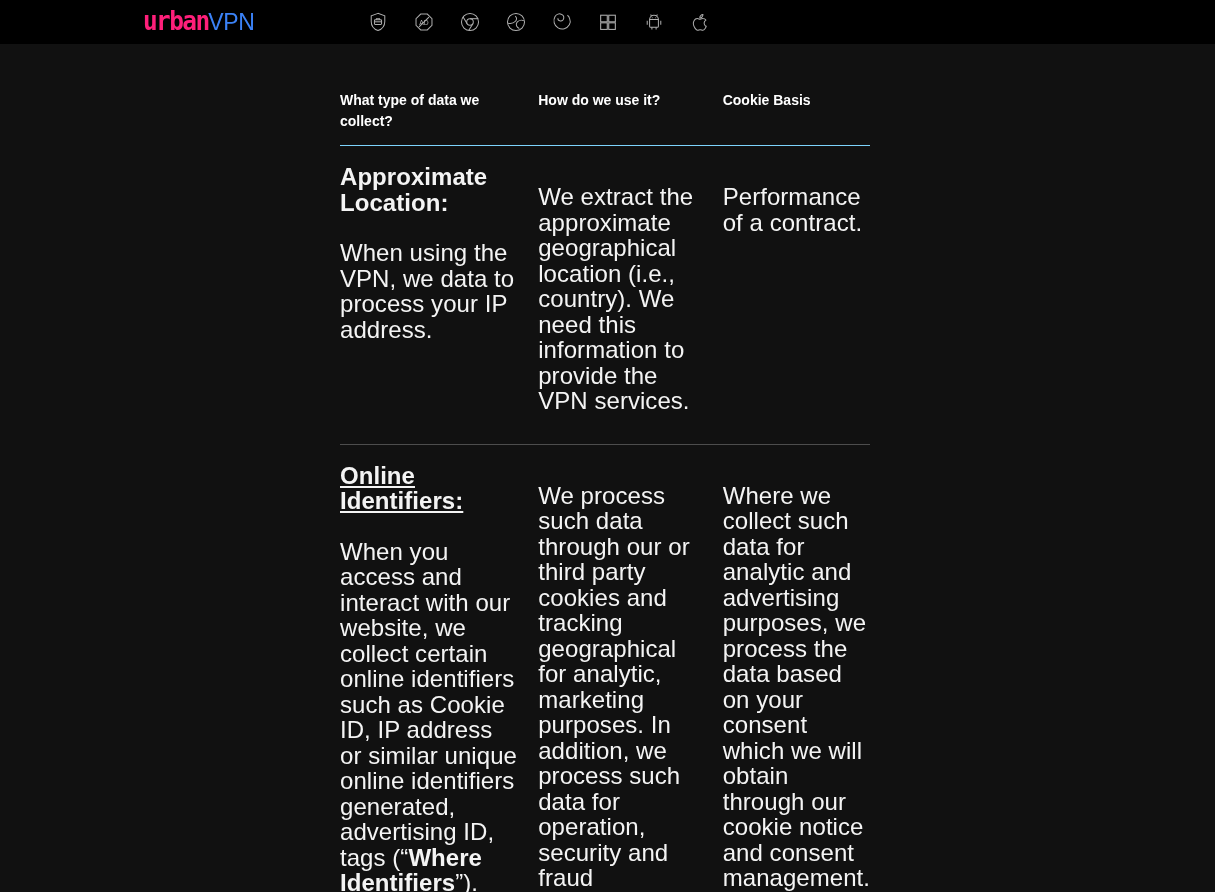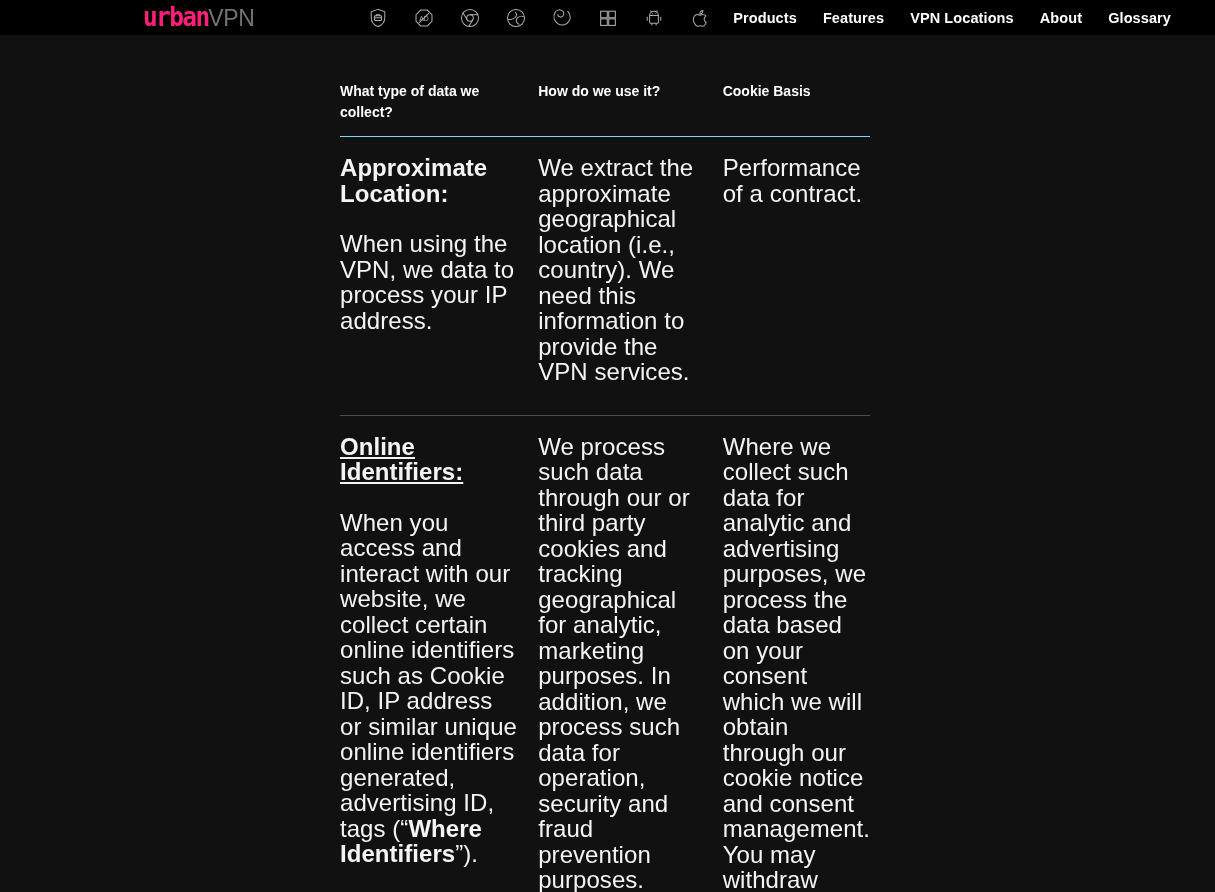--- a/index.html
+++ b/index.html
@@ -13,21 +13,21 @@
     width: 1215px;
     height: 892px;
     overflow: hidden;
     font-family: "Liberation Sans", sans-serif;
     color: #ffffff;
     position: relative;
   }
 
   
   .site-header {
-    height: 35px;
+    height: 44px;
     background: #000000;
     display: flex;
     align-items: center;
     padding: 0 44px 0 0;
     position: relative;
   }
 
   .logo {
     display: flex;
     align-items: baseline;
@@ -44,21 +44,21 @@
     color: #ff1f7a;
     text-transform: lowercase;
     transform: scaleY(1.08) scaleX(1.02);
     transform-origin: left bottom;
   }
   .logo-vpn {
     font-family: "Liberation Sans", sans-serif;
     font-weight: 400;
     font-size: 23px;
     letter-spacing: -0.4px;
-    color: #737373;
+    color: #3b82f6;
     margin-left: 1px;
   }
 
   .platform-icons {
     display: flex;
     align-items: center;
     gap: 22px;
     margin-left: 112px;
   }
   .plat-icon {
@@ -127,21 +127,21 @@
   }
   .data-table td:last-child { padding-right: 0; }
   .data-table tr:last-child td { border-bottom: none; }
 
   .cell-heading {
     font-weight: 700;
     display: block;
     margin-bottom: 25px;
   }
   .cell-heading.underlined { text-decoration: underline; text-underline-offset: 2px; }
-  .cell-body { display: block; }
+  .cell-body { display: block; margin-top: 20px; }
   b.inline-strong { font-weight: 700; }
   .lone-dot { display: block; margin-top: 25px; }
 </style>
 </head>
 <body>
 
 <header class="site-header">
 
   <div class="logo">
     <span class="logo-urban">urban</span>
@@ -216,27 +216,20 @@
 
     <span class="plat-icon" title="Apple">
       <svg width="22" height="22" viewBox="0 0 24 24" fill="none" stroke="#d6d6d6" stroke-width="1.1">
         <path d="M16.5 13.2c0-2.2 1.8-3.2 1.9-3.3-1-1.5-2.6-1.7-3.2-1.7-1.4-.1-2.7.8-3.3.8-.7 0-1.7-.8-2.8-.8-1.5 0-2.8.9-3.5 2.2-1.5 2.6-.4 6.5 1.1 8.6.7 1 1.6 2.2 2.7 2.1 1.1 0 1.5-.7 2.8-.7s1.7.7 2.8.7c1.2 0 1.9-1 2.6-2.1.8-1.2 1.2-2.3 1.2-2.4-.1 0-2.3-.9-2.3-3.4z"></path>
         <path d="M14.3 6.4c.6-.7 1-1.7.9-2.7-.9 0-1.9.6-2.5 1.3-.6.6-1 1.7-.9 2.6 1 .1 2-.5 2.5-1.2z"></path>
       </svg>
     </span>
 
   </div>
 
-  <nav class="main-nav">
-    <a class="nav-link">Products</a>
-    <a class="nav-link">Features</a>
-    <a class="nav-link">VPN Locations</a>
-    <a class="nav-link">About</a>
-    <a class="nav-link">Glossary</a>
-  </nav>
 
 </header>
 
 <main class="content">
 
   <table class="data-table">
     <colgroup>
       <col class="c1">
         <col class="c2">
         <col class="c3">

